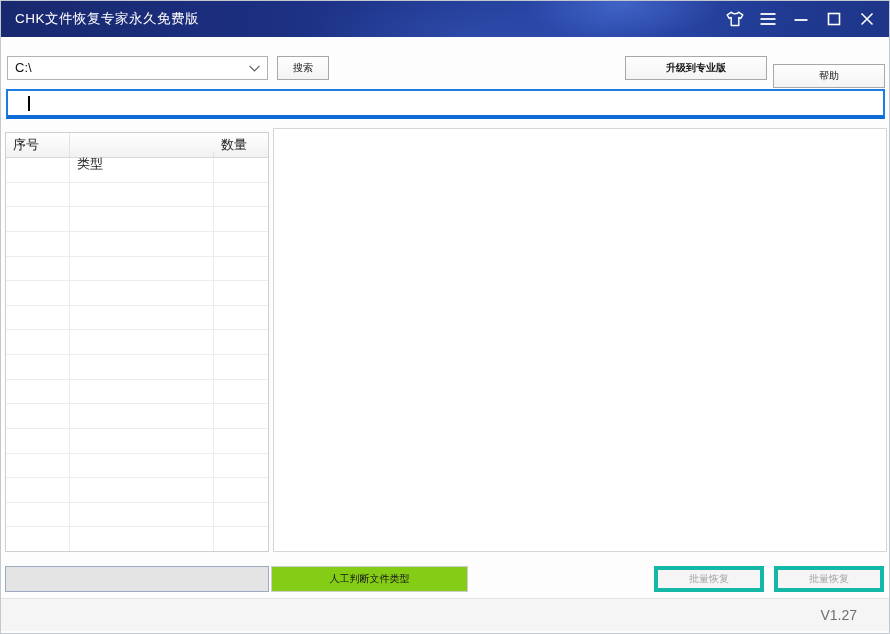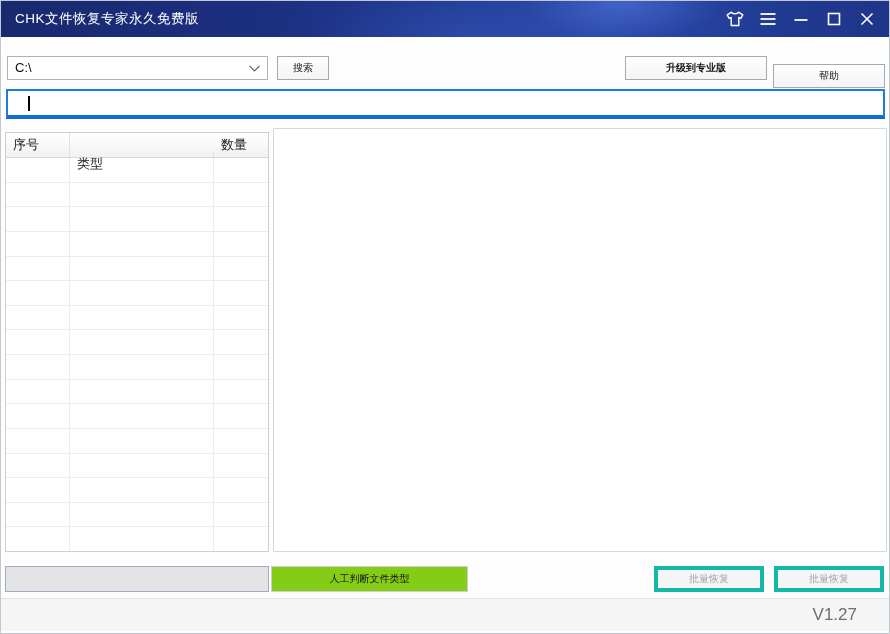--- a/index.html
+++ b/index.html
@@ -84,21 +84,21 @@
   }
   .btn-batch{left:653px;top:565px;width:110px;height:26px;}
   .btn-single{left:773px;top:565px;width:110px;height:26px;}
   
   .statusbar{
     position:absolute;left:0;top:597px;width:100%;height:33px;box-sizing:border-box;
     background:#f5f5f5;border-top:1px solid #e2e2e2;
   }
   .version{
     position:absolute;right:32px;top:0;height:32px;line-height:32px;
-    font-size:17px;color:#6e6e6e;
+    font-size:14px;color:#6e6e6e;
   }
 </style>
 </head>
 <body>
 
 <div class="window">
 
   <div class="titlebar">
     <div class="title">CHK文件恢复专家永久免费版</div>
     <div class="win-controls">

